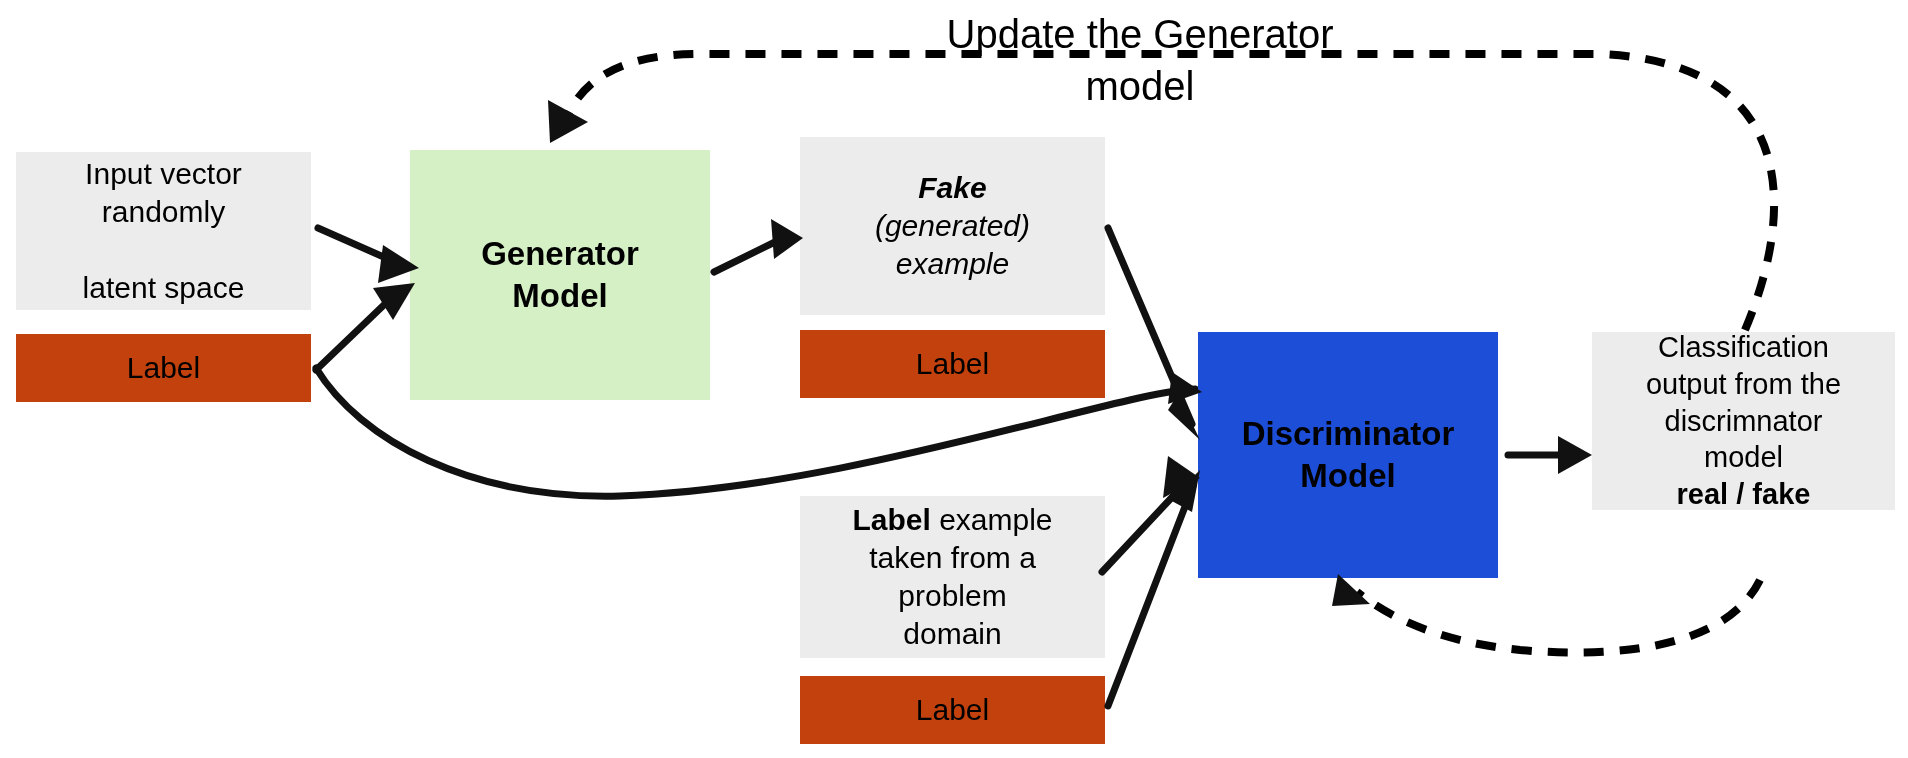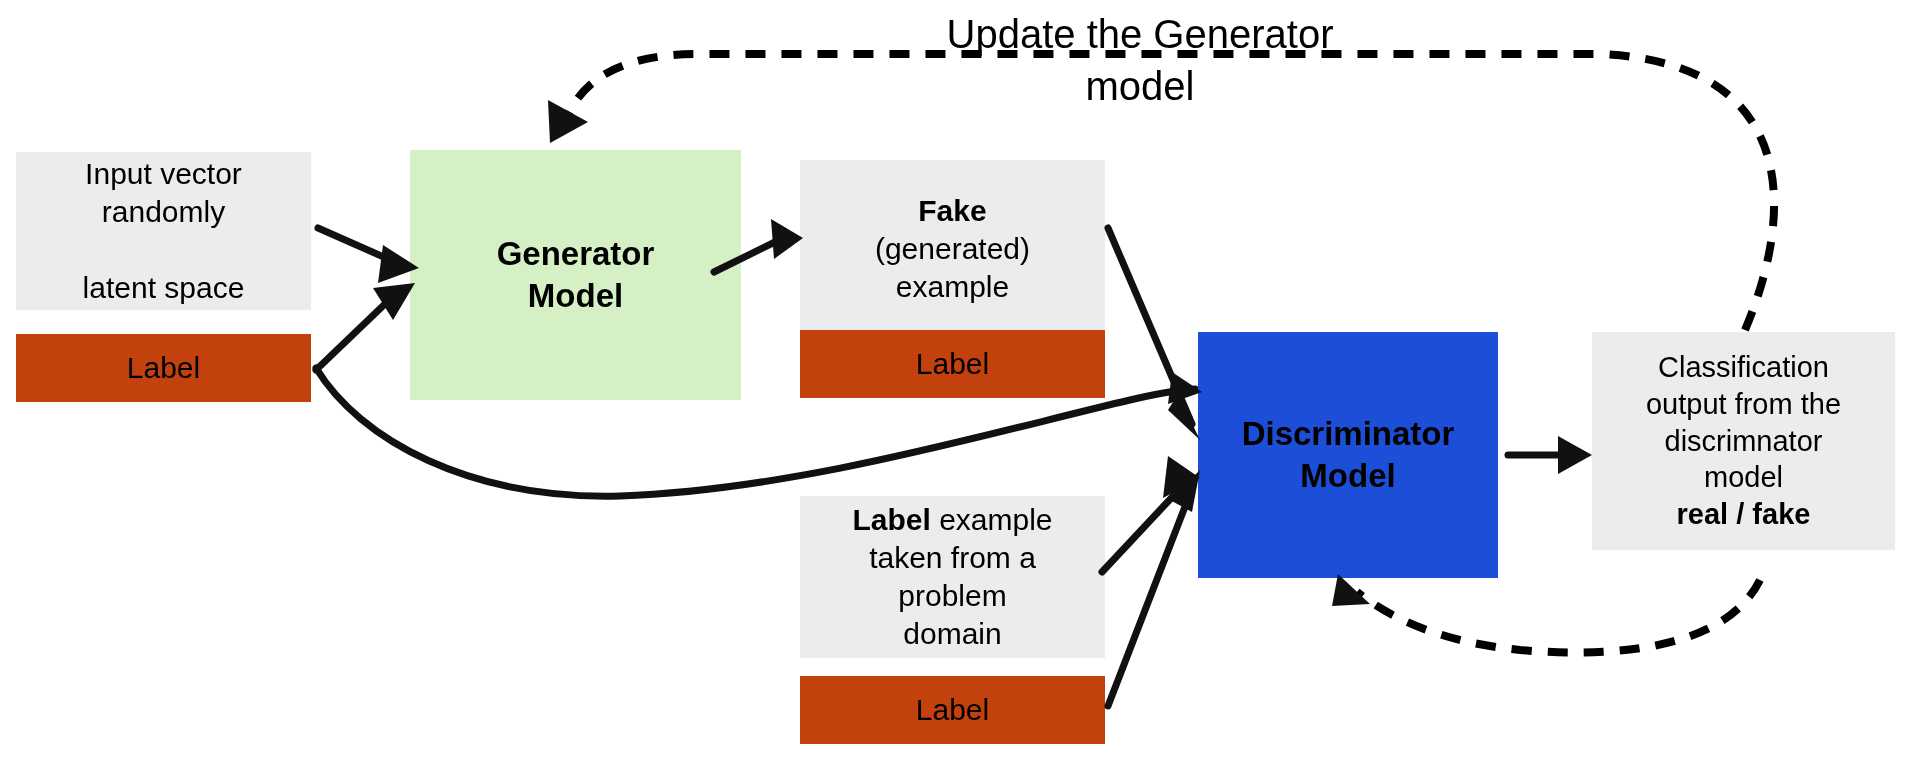--- a/index.html
+++ b/index.html
@@ -103,28 +103,28 @@
       <span>latent space</span>
     </div>
   </div>
 
   <div class="node blue t-plain" style="left:16px; top:334px; width:295px; height:68px;">
     <div class="inner">
       <span>Label</span>
     </div>
   </div>
 
-  <div class="node green t-model" style="left:410px; top:150px; width:331px; height:250px;">
+  <div class="node green t-model" style="left:410px; top:150px; width:300px; height:250px;">
     <div class="inner">
       <span>Generator</span><br>
       <span>Model</span>
     </div>
   </div>
 
-  <div class="node grey t-plain" style="left:800px; top:160px; width:305px; height:178px;">
+  <div class="node grey t-plain" style="left:800px; top:137px; width:305px; height:178px;font-style:italic;">
     <div class="inner">
       <span class="strong">Fake</span><br>
       <span>(generated)</span><br>
       <span>example</span>
     </div>
   </div>
 
   <div class="node blue t-plain" style="left:800px; top:330px; width:305px; height:68px;">
     <div class="inner">
       <span>Label</span>
@@ -146,21 +146,21 @@
     </div>
   </div>
 
   <div class="node pink t-model" style="left:1198px; top:332px; width:300px; height:246px;">
     <div class="inner">
       <span>Discriminator</span><br>
       <span>Model</span>
     </div>
   </div>
 
-  <div class="node grey t-small" style="left:1592px; top:332px; width:303px; height:218px;">
+  <div class="node grey t-small" style="left:1592px; top:332px; width:303px; height:178px;">
     <div class="inner">
       <span>Classification</span><br>
       <span>output from the</span><br>
       <span>discrimnator</span><br>
       <span>model</span><br>
       <span class="strong">real / fake</span>
     </div>
   </div>
 
   <svg class="edges edges-front" viewBox="0 0 1908 758">

